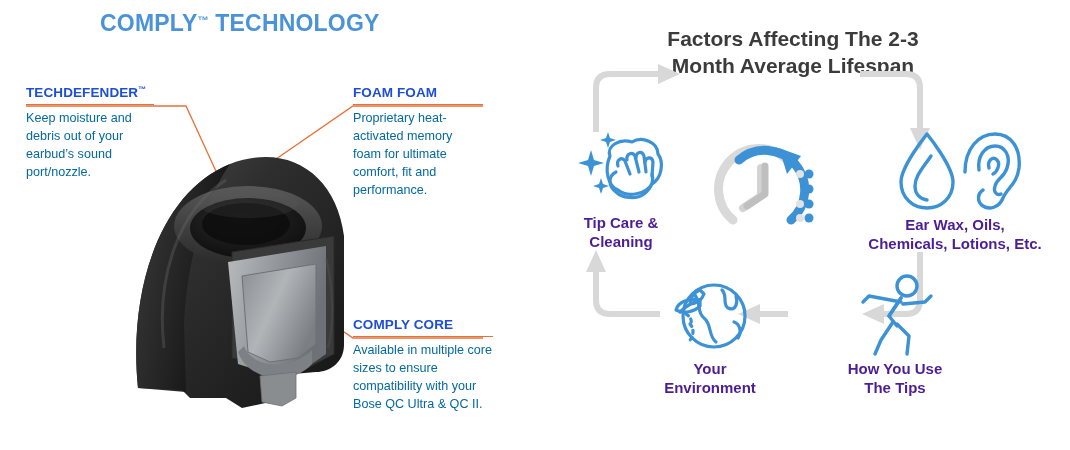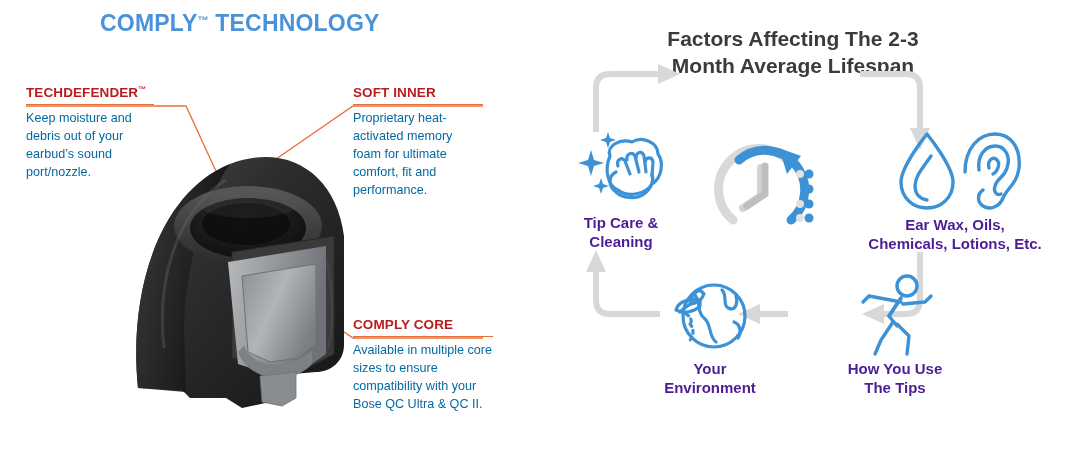--- a/index.html
+++ b/index.html
@@ -38,21 +38,21 @@
   }
   .brand-title sup {
     font-size: 11px;
     vertical-align: 7px;
   }
 
   .callout { position: absolute; }
   .callout-head {
     font-size: 13.5px;
     font-weight: bold;
-    color: #b91c1c;
+    color: #1d4ed8;
     letter-spacing: 0.1px;
     white-space: nowrap;
     line-height: 1.15;
   }
   .callout-head sup {
     font-size: 8px;
     vertical-align: 5px;
   }
   .callout-rule {
     height: 1.6px;
@@ -217,21 +217,21 @@
     <div class="callout" id="callout-techdefender">
       <div class="callout-head">
         <span>TECHDEFENDER</span><sup>™</sup>
       </div>
       <div class="callout-rule"></div>
       <div class="callout-body">Keep moisture and debris out of your earbud’s sound port/nozzle.</div>
     </div>
 
     <div class="callout" id="callout-softfoam">
       <div class="callout-head">
-        <span>SOFT INNER</span>
+        <span>FOAM FOAM</span>
       </div>
       <div class="callout-rule"></div>
       <div class="callout-body">Proprietary heat-activated memory foam for ultimate comfort, fit and performance.</div>
     </div>
 
     <div class="callout" id="callout-innercore">
       <div class="callout-head">
         <span>COMPLY CORE</span>
       </div>
       <div class="callout-rule"></div>

